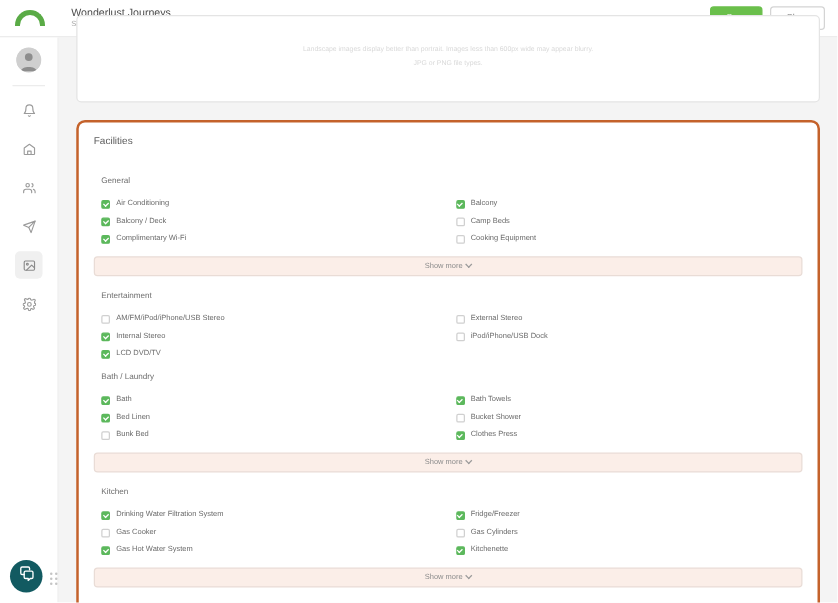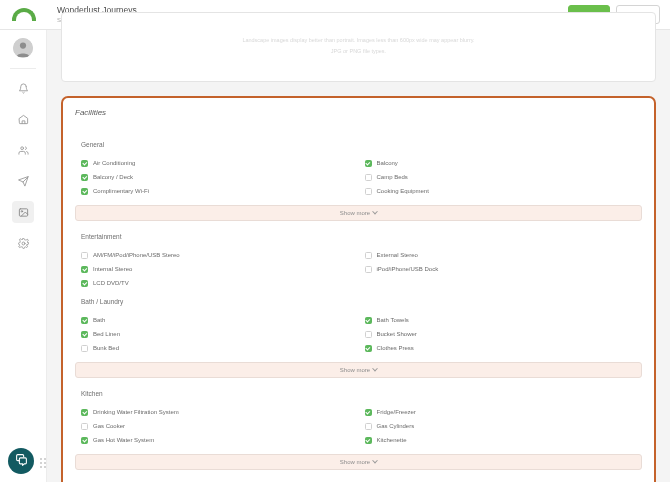--- a/index.html
+++ b/index.html
@@ -75,21 +75,21 @@
     border-radius: 4px; height: 70px; padding-top: 22px; text-align: center;
   }
   .hint { font-size: 5.5px; color: #d8d8d8; line-height: 11px; }
 
   
   .card-facilities {
     margin-top: 14px; background: #ffffff;
     border: 2px solid #c4622b; border-radius: 7px;
     padding: 10px 12px 12px;
   }
-  .card-heading { font-size: 8px; color: #5b5b5b; margin-bottom: 24px; font-style: italic; }
+  .card-heading { font-size: 8px; color: #5b5b5b; margin-bottom: 24px; }
 
   .section { margin-bottom: 2px; }
   .section-title { font-size: 6.5px; color: #6e6e6e; margin-bottom: 8px; padding-left: 6px; }
 
   .grid { display: grid; grid-template-columns: 1fr 1fr; column-gap: 0px; }
   .col { display: flex; flex-direction: column; }
   .chk-row {
     display: flex; align-items: center; gap: 5px; height: 14px;
     padding-left: 6px; cursor: pointer;
   }

